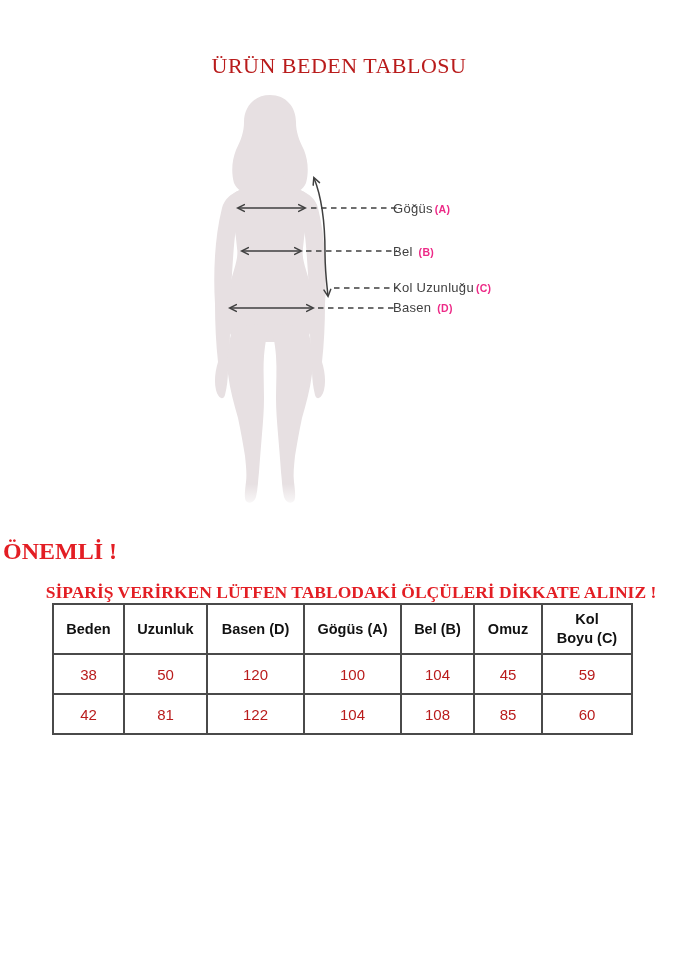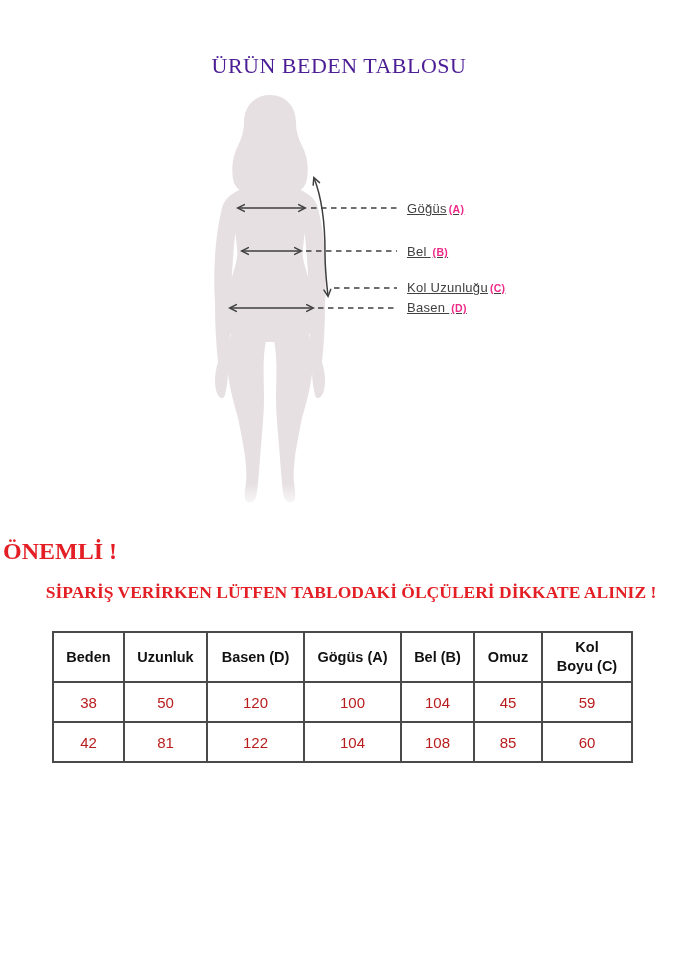--- a/index.html
+++ b/index.html
@@ -4,42 +4,42 @@
 <style>
   html,body { margin:0; padding:0; background:#ffffff; }
   .page {
     position:relative; width:678px; height:960px; background:#ffffff;
     overflow:hidden; font-family:"Liberation Sans", sans-serif;
   }
   .page-title {
     position:absolute; top:52px; left:0; width:100%;
     margin:0; text-align:center;
     font-family:"Liberation Serif", serif; font-weight:400;
-    font-size:22px; line-height:28px; color:#4c1d95; letter-spacing:0.5px;
+    font-size:22px; line-height:28px; color:#b91c1c; letter-spacing:0.5px;
   }
   .figure { position:absolute; left:150px; top:88px; }
   .m-label {
-    position:absolute; left:407px; height:15px; line-height:15px;
-    font-size:13px; color:#414141; letter-spacing:0.3px; white-space:nowrap;text-decoration:underline;
+    position:absolute; left:393px; height:15px; line-height:15px;
+    font-size:13px; color:#414141; letter-spacing:0.3px; white-space:nowrap;
   }
   .m-code {
     color:#ed2a87; font-size:10.5px; font-weight:700; margin-left:2px;
   }
   .notice-heading {
     position:absolute; top:533px; left:0; width:100%; margin:3px;
     text-align:left; font-family:"Liberation Serif", serif;
     font-weight:700; font-size:24px; line-height:30px; color:#e31e24;
   }
   .notice-message {
     position:absolute; top:568px; left:0; width:100%; margin:12px;
     text-align:center; font-family:"Liberation Serif", serif;
     font-weight:700; font-size:17.5px; line-height:24px; color:#e31e24;
   }
   table.size-table {
-    position:absolute; left:52px; top:631px; width:579px;
+    position:absolute; left:52px; top:603px; width:579px;
     border-collapse:collapse; table-layout:fixed;padding-left:40px;
   }
   .size-table th, .size-table td {
     border:2px solid #4a4a4a; text-align:center; vertical-align:middle;
     padding:0; background:#ffffff;
   }
   .size-table th {
     height:48px; font-size:14.5px; font-weight:700; color:#111111;
     white-space:pre-line; line-height:1.3;
   }

